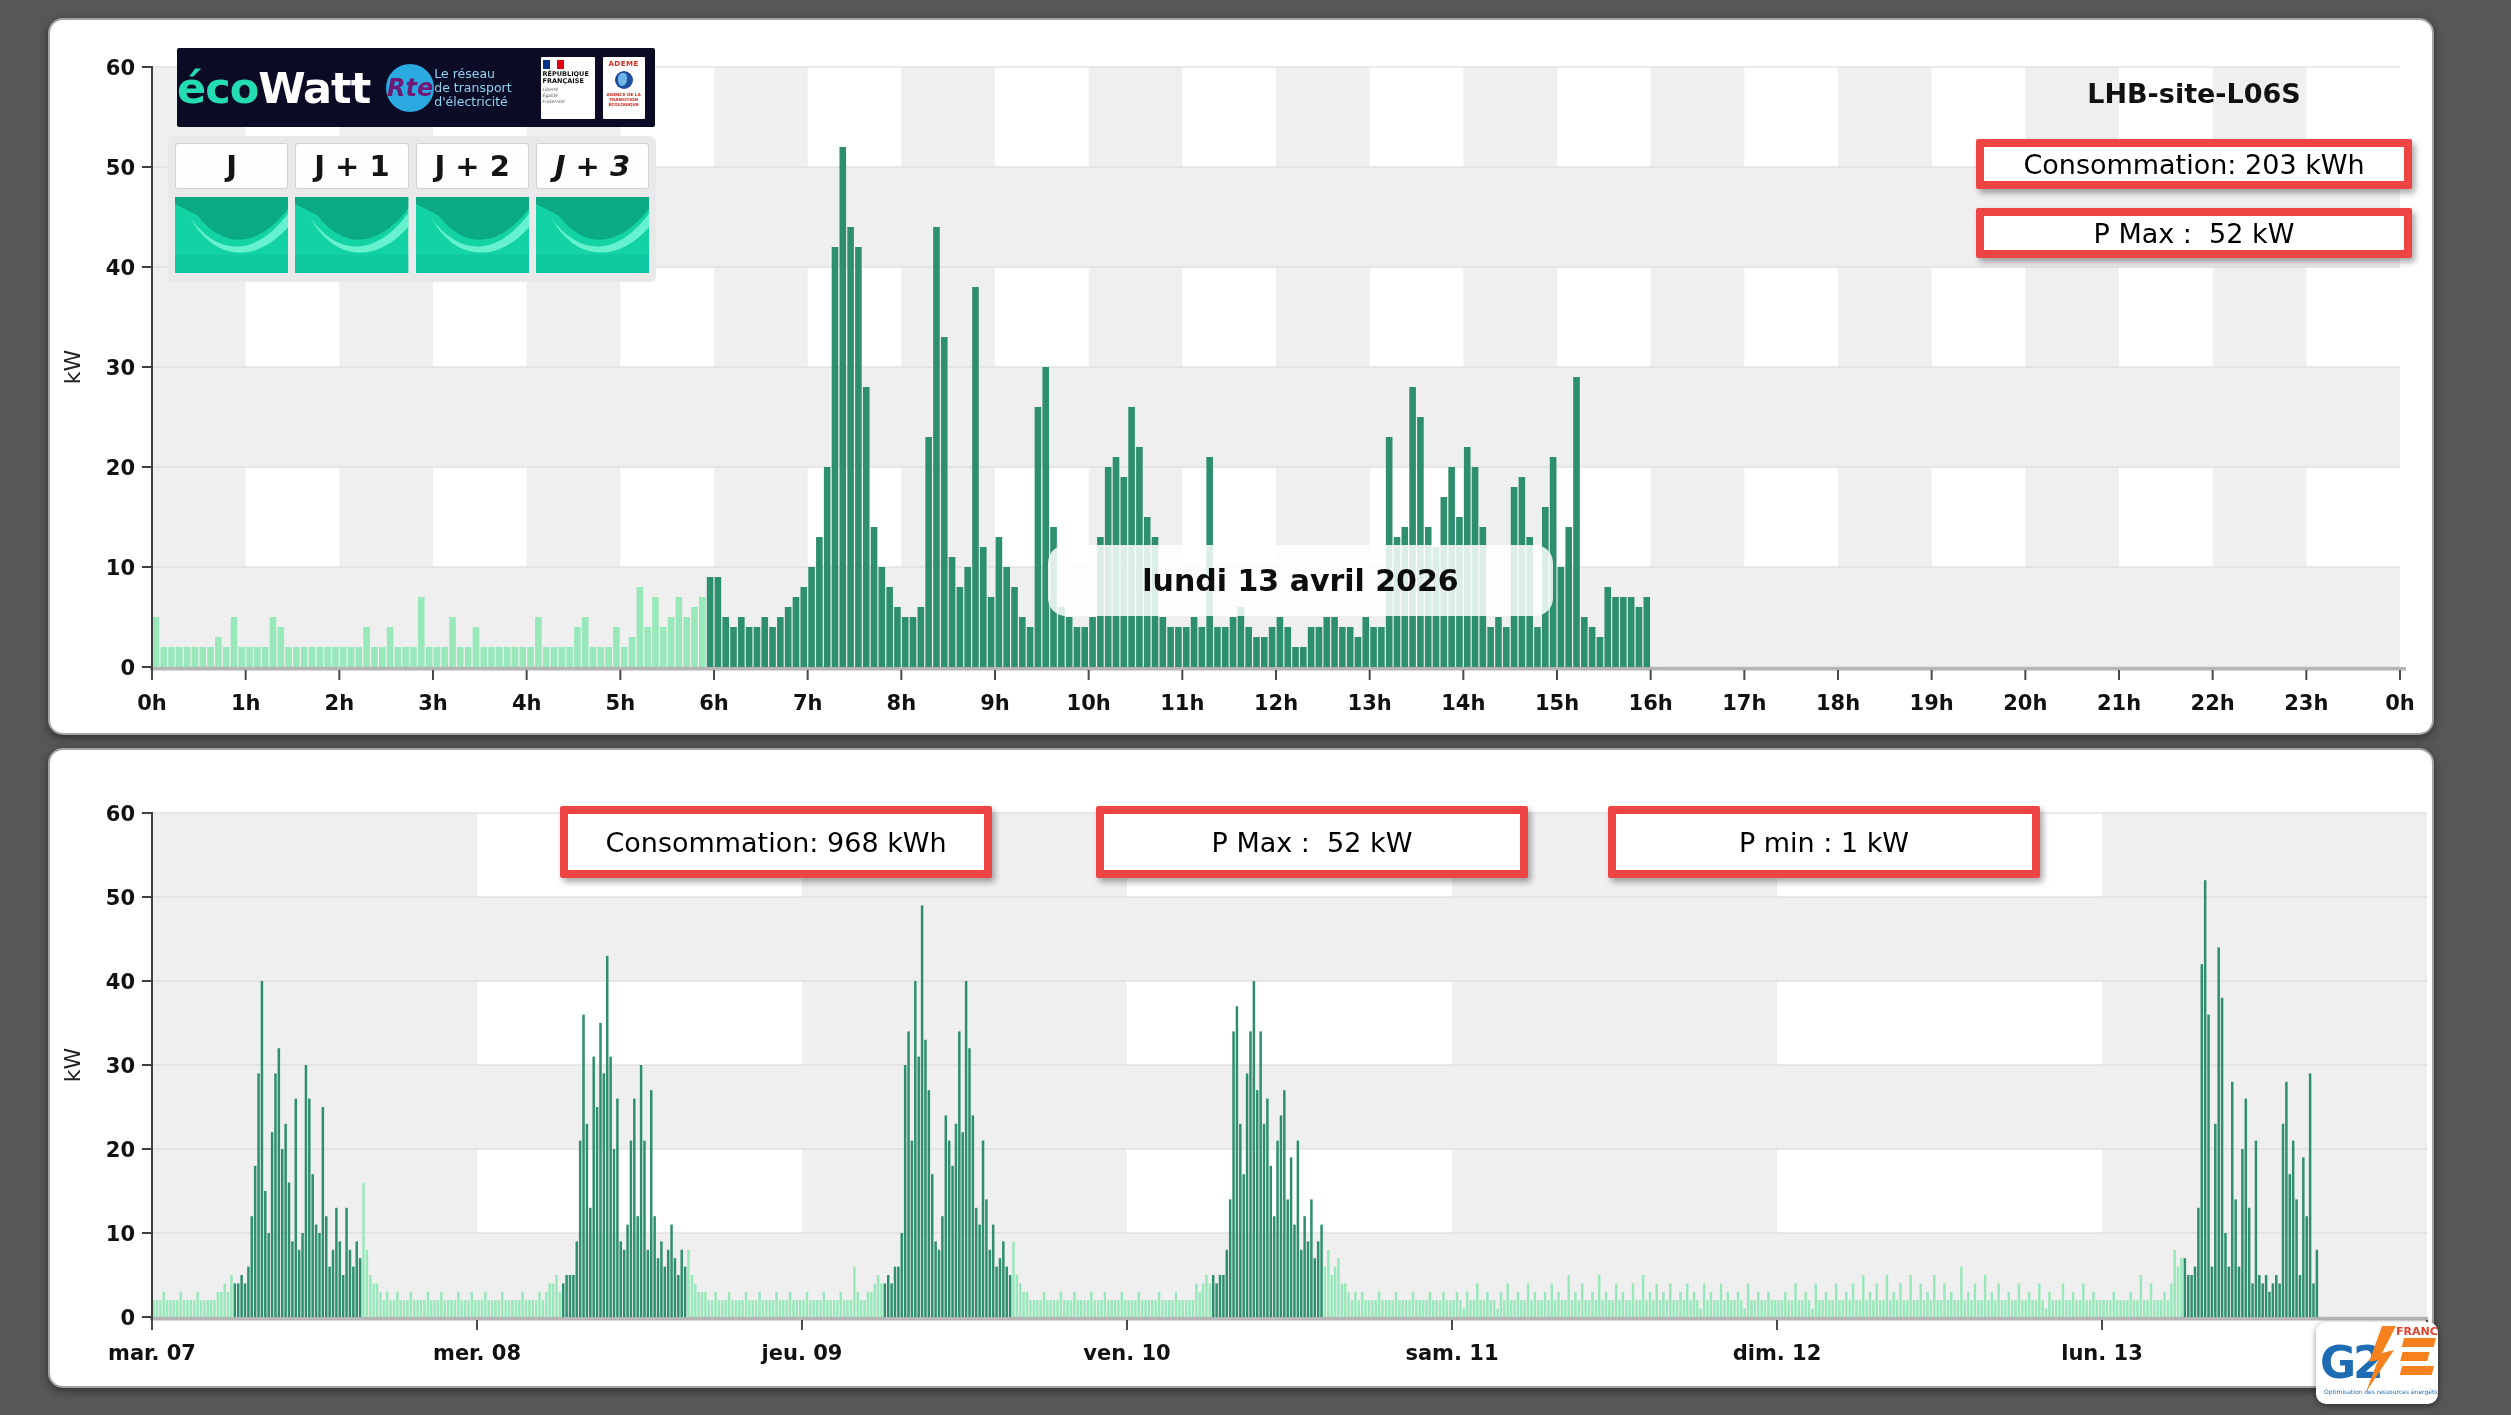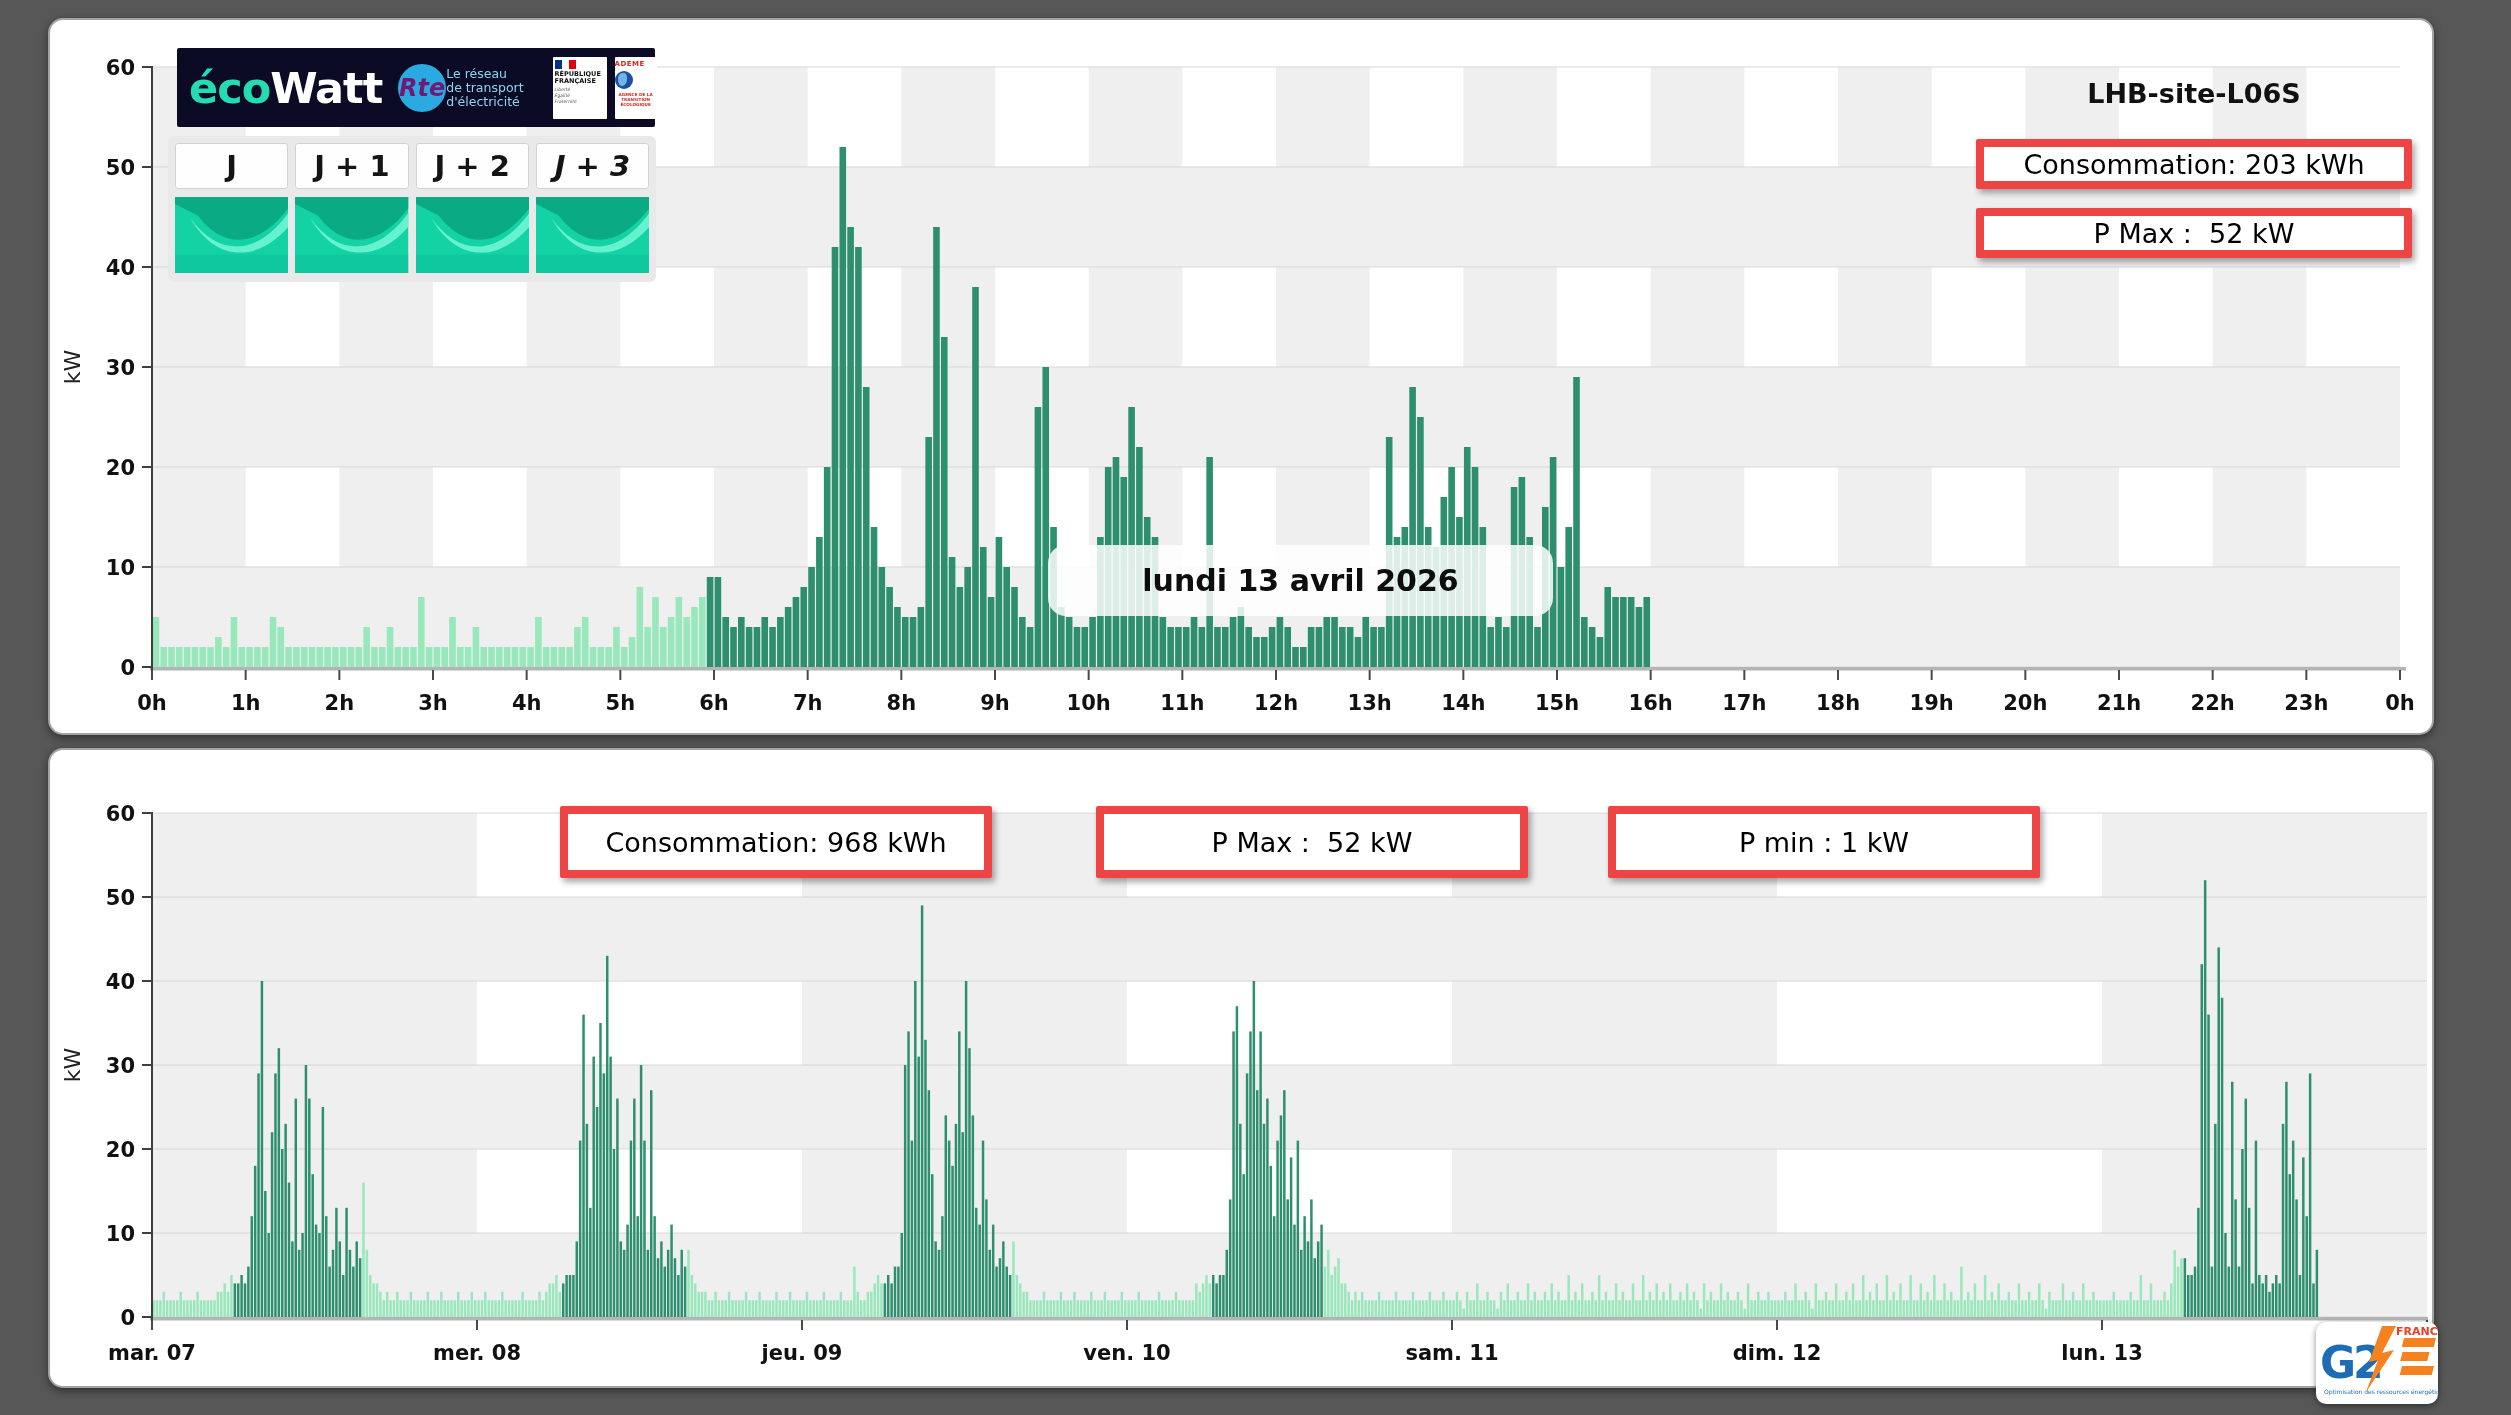--- a/index.html
+++ b/index.html
@@ -36,40 +36,40 @@
     background:rgba(255,255,255,.84);border-radius:18px;
     display:flex;align-items:center;justify-content:center;
     font-size:30px;font-weight:bold;color:#0d0d0d;
   }
 
   
   .eco-banner{
     position:absolute;left:127px;top:28px;width:478px;height:79px;z-index:4;
     background:#0b0b26;display:flex;align-items:center;border-radius:2px;
   }
-  .eco-word{font-size:43px;font-weight:bold;letter-spacing:-1px;margin-left:12px;white-space:nowrap;}
+  .eco-word{font-size:43px;font-weight:bold;letter-spacing:-1px;white-space:nowrap;}
   .eco-word .eco{color:#23dcb2;}
   .eco-word .watt{color:#ffffff;}
   .rte-circle{
     width:48px;height:48px;border-radius:50%;background:#2baae2;margin-left:16px;flex:none;
     display:flex;align-items:center;justify-content:center;
     color:#701a75;font-size:24px;font-weight:bold;font-style:italic;
   }
   .rte-tagline{font-size:12.5px;line-height:1.12;color:#8fd4ee;white-space:nowrap;}
   .rf-box{
     margin-left:29px;width:54px;height:62px;background:#fff;flex:none;border-radius:1px;
     padding:3px 2px;box-sizing:border-box;font-weight:bold;
   }
   .rf-flag{display:flex;height:9px;width:21px;margin-bottom:2px;}
   .rf-flag span{flex:1;}
   .rf-line{font-size:6.5px;line-height:1.15;color:#101010;}
   .rf-motto{font-size:4.5px;color:#555;font-style:italic;line-height:1.3;font-weight:normal;margin-top:2px;}
   .ademe-box{
     margin-left:8px;width:42px;height:62px;background:#fff;flex:none;border-radius:1px;
-    display:flex;flex-direction:column;align-items:flex-start;box-sizing:border-box;padding-top:3px;
+    display:flex;flex-direction:column;align-items:center;box-sizing:border-box;padding-top:3px;
   }
   .ademe-label{font-size:7px;font-weight:bold;color:#d5281e;letter-spacing:.5px;}
   .ademe-globe{width:18px;height:18px;border-radius:50%;background:#1f4f9e;margin:3px 0;position:relative;overflow:hidden;}
   .ademe-globe:after{content:"";position:absolute;left:3px;top:2px;width:9px;height:13px;background:#6fb6e8;border-radius:50% 40% 60% 50%;}
   .ademe-sub{font-size:4.2px;color:#d5281e;text-align:center;line-height:1.25;font-weight:bold;padding:0 2px;}
 
   .eco-days{
     position:absolute;left:118px;top:116px;width:488px;height:146px;z-index:4;
     background:#e9e9e9;border-radius:6px;box-sizing:border-box;padding:7px;
     display:grid;grid-template-columns:repeat(4,1fr);column-gap:7px;row-gap:6px;

